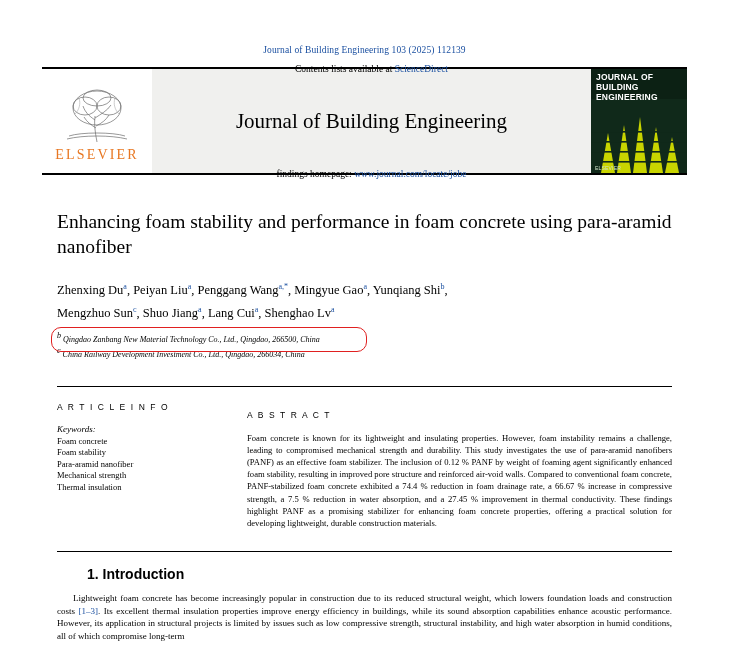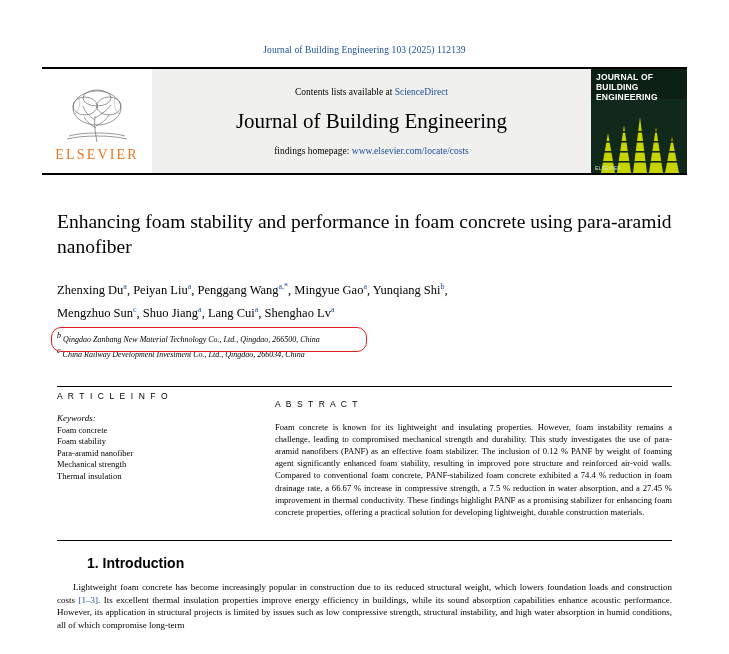--- a/index.html
+++ b/index.html
@@ -64,20 +64,21 @@
     margin-top: 1px;
   }
   .mast-center {
     flex: 1 1 auto;
     background: #f0f0ee;
     display: flex;
     flex-direction: column;
     align-items: center;
     justify-content: center;
     padding: 4px 0;
+    gap: 23px;
   }
   .contents-line {
     font-size: 9.5px;
     font-family: "Liberation Serif", serif;
     margin-bottom: 10px;
   }
   .contents-line a { color: #1a4fa0; text-decoration: none; }
   .journal-title {
     font-size: 21px;
     font-family: "Liberation Serif", serif;
@@ -149,23 +150,23 @@
     height: 23px;
     border: 1.4px solid #e02020;
     border-radius: 10px;
     pointer-events: none;
   }
 
   
   .info-abstract {
     margin: 26px 57px 0 57px;
     border-top: 1px solid #000;
-    padding-top: 4px;
+    padding-top: 15px;
     display: flex;
-    gap: 50px;
+    gap: 22px;
   }
   .col-info { width: 168px; flex: 0 0 168px; }
   .col-abs { flex: 1 1 auto; margin-top: 8px; }
   .sec-head {
     font-family: "Liberation Sans", sans-serif;
     font-size: 8.5px;
     letter-spacing: 1.6px;
     margin-bottom: 12px;
   }
   .kw-title {
@@ -238,21 +239,21 @@
       </svg>
       <div class="elsevier-word">ELSEVIER</div>
     </div>
 
     <div class="mast-center">
       <div class="contents-line">
         <span>Contents lists available at </span><a href="#">ScienceDirect</a>
       </div>
       <div class="journal-title">Journal of Building Engineering</div>
       <div class="homepage-line">
-        <span>findings homepage: </span><a href="#">www.elsevier.com/locate/costs</a>
+        <span>findings homepage: </span><a href="#">www.journal.com/locate/jobe</a>
       </div>
     </div>
 
     <div class="mast-right">
       <div class="cover-art">
         <svg width="96" height="108" viewBox="0 0 96 108">
           <rect x="0" y="0" width="96" height="108" fill="#10291a"></rect>
           <rect x="0" y="0" width="96" height="30" fill="#0c2114"></rect>
           <g fill="#c8d400">
             <polygon points="10,104 17,64 24,104"></polygon>

